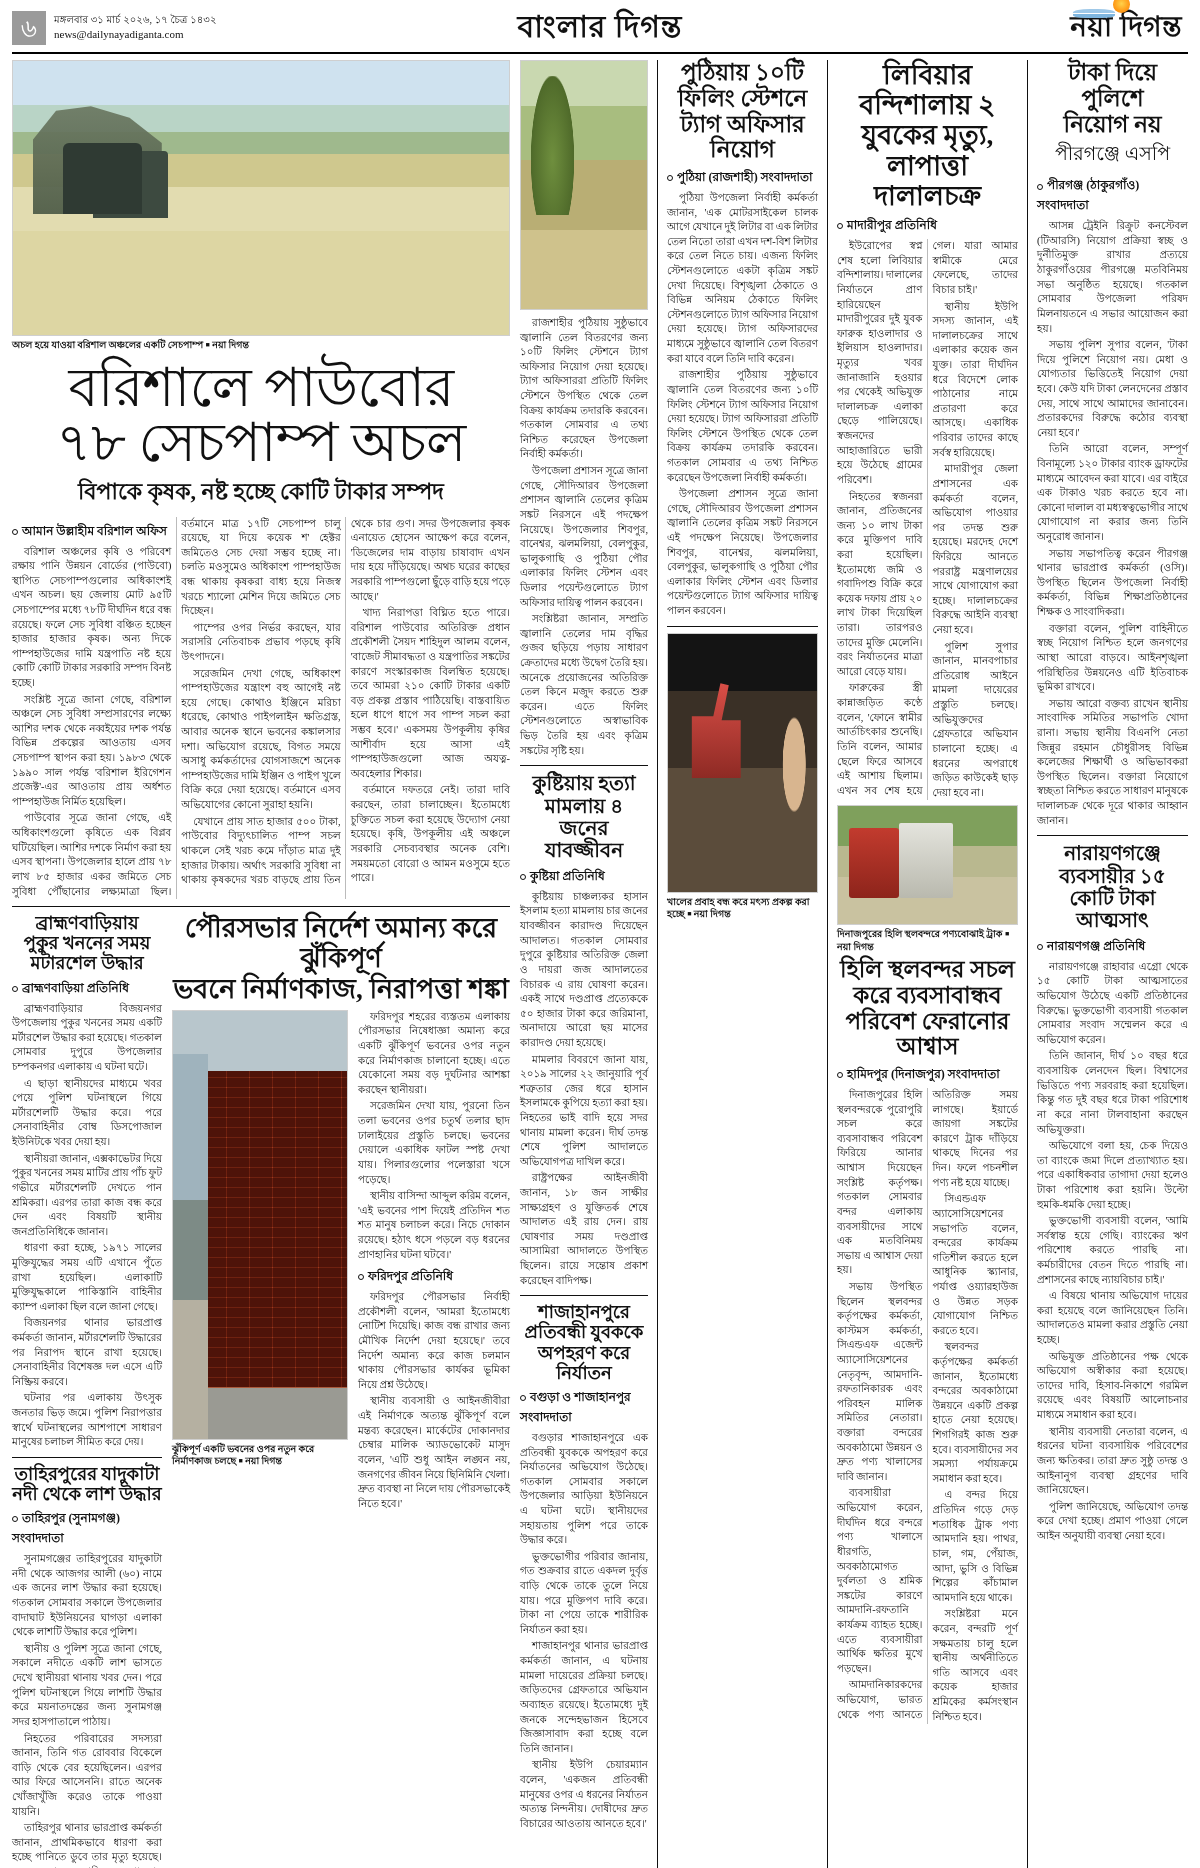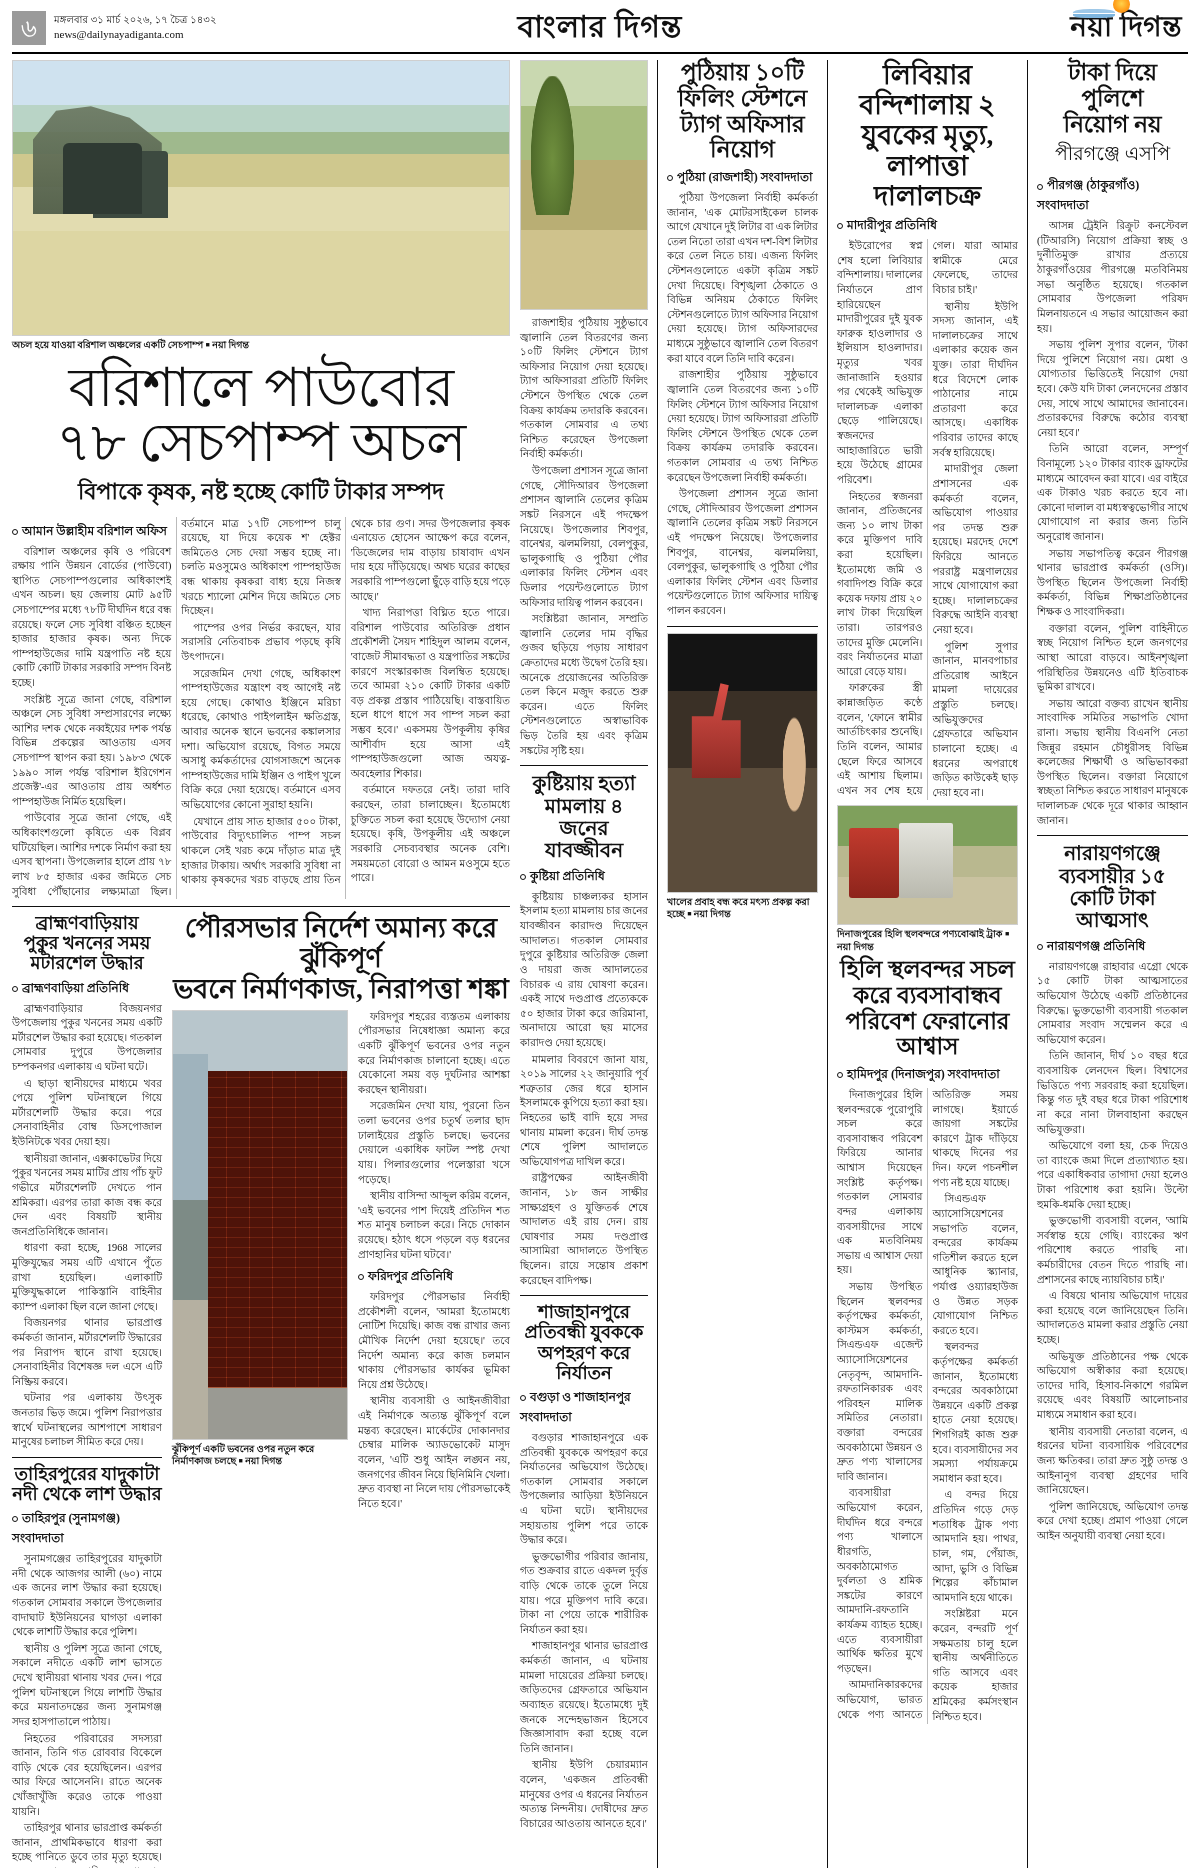--- a/index.html
+++ b/index.html
@@ -298,21 +298,21 @@
           <div>ব্রাহ্মণবাড়িয়ায়</div>
           <div>পুকুর খননের সময়</div>
           <div>মটারশেল উদ্ধার</div>
         </h2>
         <div class="byline">
           <span class="dot"></span><span>ব্রাহ্মণবাড়িয়া প্রতিনিধি</span>
         </div>
         <p class="body">ব্রাহ্মণবাড়িয়ার বিজয়নগর উপজেলায় পুকুর খননের সময় একটি মর্টারশেল উদ্ধার করা হয়েছে। গতকাল সোমবার দুপুরে উপজেলার চম্পকনগর এলাকায় এ ঘটনা ঘটে।</p>
         <p class="body">এ ছাড়া স্থানীয়দের মাধ্যমে খবর পেয়ে পুলিশ ঘটনাস্থলে গিয়ে মর্টারশেলটি উদ্ধার করে। পরে সেনাবাহিনীর বোম্ব ডিসপোজাল ইউনিটকে খবর দেয়া হয়।</p>
         <p class="body">স্থানীয়রা জানান, এক্সকাভেটর দিয়ে পুকুর খননের সময় মাটির প্রায় পাঁচ ফুট গভীরে মর্টারশেলটি দেখতে পান শ্রমিকরা। এরপর তারা কাজ বন্ধ করে দেন এবং বিষয়টি স্থানীয় জনপ্রতিনিধিকে জানান।</p>
-        <p class="body">ধারণা করা হচ্ছে, 1968 সালের মুক্তিযুদ্ধের সময় এটি এখানে পুঁতে রাখা হয়েছিল। এলাকাটি মুক্তিযুদ্ধকালে পাকিস্তানি বাহিনীর ক্যাম্প এলাকা ছিল বলে জানা গেছে।</p>
+        <p class="body">ধারণা করা হচ্ছে, ১৯৭১ সালের মুক্তিযুদ্ধের সময় এটি এখানে পুঁতে রাখা হয়েছিল। এলাকাটি মুক্তিযুদ্ধকালে পাকিস্তানি বাহিনীর ক্যাম্প এলাকা ছিল বলে জানা গেছে।</p>
         <p class="body">বিজয়নগর থানার ভারপ্রাপ্ত কর্মকর্তা জানান, মর্টারশেলটি উদ্ধারের পর নিরাপদ স্থানে রাখা হয়েছে। সেনাবাহিনীর বিশেষজ্ঞ দল এসে এটি নিষ্ক্রিয় করবে।</p>
         <p class="body">ঘটনার পর এলাকায় উৎসুক জনতার ভিড় জমে। পুলিশ নিরাপত্তার স্বার্থে ঘটনাস্থলের আশপাশে সাধারণ মানুষের চলাচল সীমিত করে দেয়।</p>
 
         <div class="hr"></div>
 
         <h2 class="hl sm">
           <div>তাহিরপুরের যাদুকাটা</div>
           <div>নদী থেকে লাশ উদ্ধার</div>
         </h2>
         <div class="byline">

